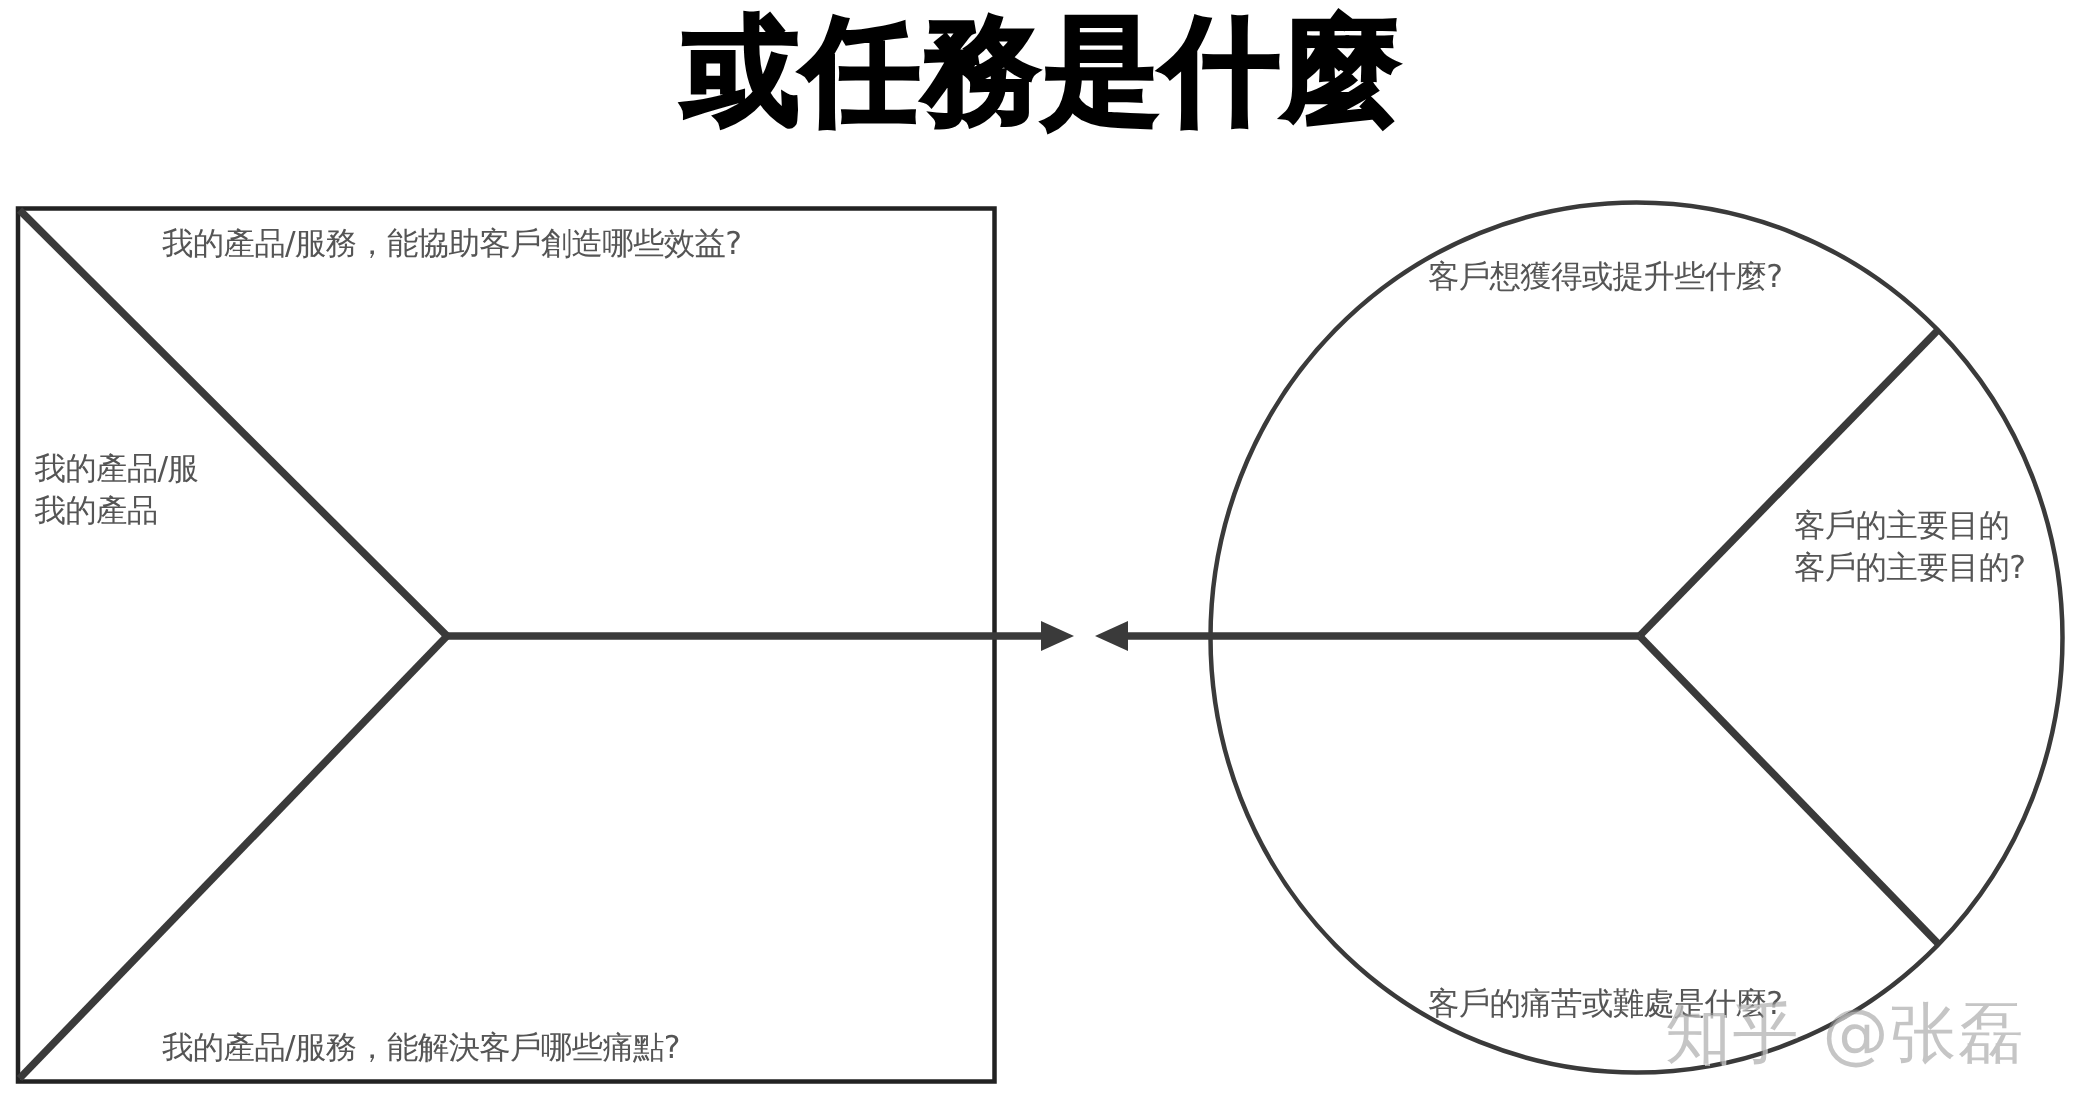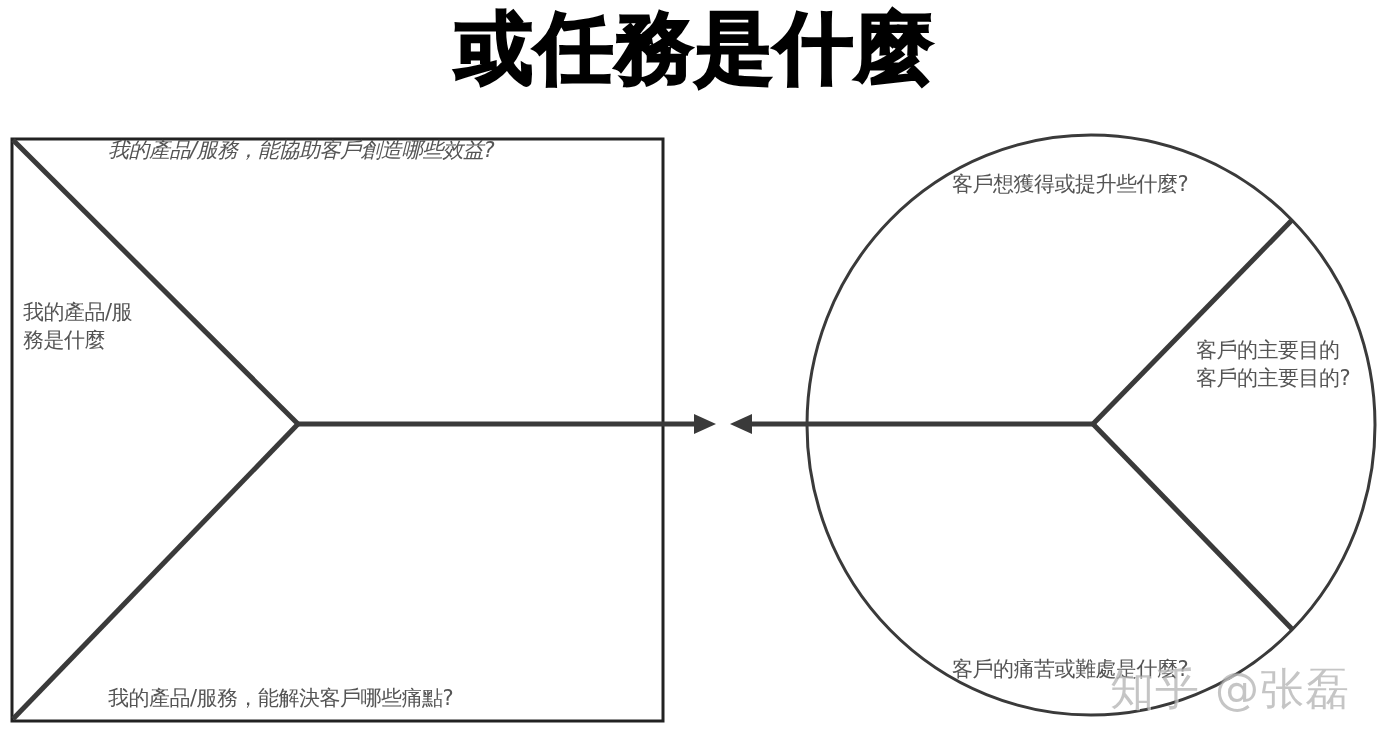--- a/index.html
+++ b/index.html
@@ -73,24 +73,24 @@
 
   <g>
     <ellipse cx="1091" cy="425" rx="284" ry="290" fill="none" stroke="#3a3a3a" stroke-width="3"></ellipse>
     <line x1="1093" y1="424" x2="1292" y2="220" stroke="#3a3a3a" stroke-width="5"></line>
     <line x1="1093" y1="424" x2="1292" y2="629" stroke="#3a3a3a" stroke-width="5"></line>
     <line x1="1093" y1="424" x2="750" y2="424" stroke="#3a3a3a" stroke-width="5"></line>
     <polygon points="752,414 730,424 752,434" fill="#3a3a3a"></polygon>
   </g>
 </svg>
 
-<div class="label" style="left:108px; top:136px;font-style:italic;">我的產品/服務，能協助客戶創造哪些效益?</div>
+<div class="label" style="left:108px; top:148px;">我的產品/服務，能協助客戶創造哪些效益?</div>
 <div class="label" style="left:23px; top:298px;">
   <div>我的產品/服</div>
-  <div>務是什麼</div>
+  <div>我的產品</div>
 </div>
 <div class="label" style="left:108px; top:684px;">我的產品/服務，能解決客戶哪些痛點?</div>
 
 <div class="label" style="left:952px; top:170px;">客戶想獲得或提升些什麼?</div>
 <div class="label" style="left:1196px; top:336px;">
   <div>客戶的主要目的</div>
   <div>客戶的主要目的?</div>
 </div>
 <div class="label" style="left:952px; top:655px;">客戶的痛苦或難處是什麼?</div>
 

